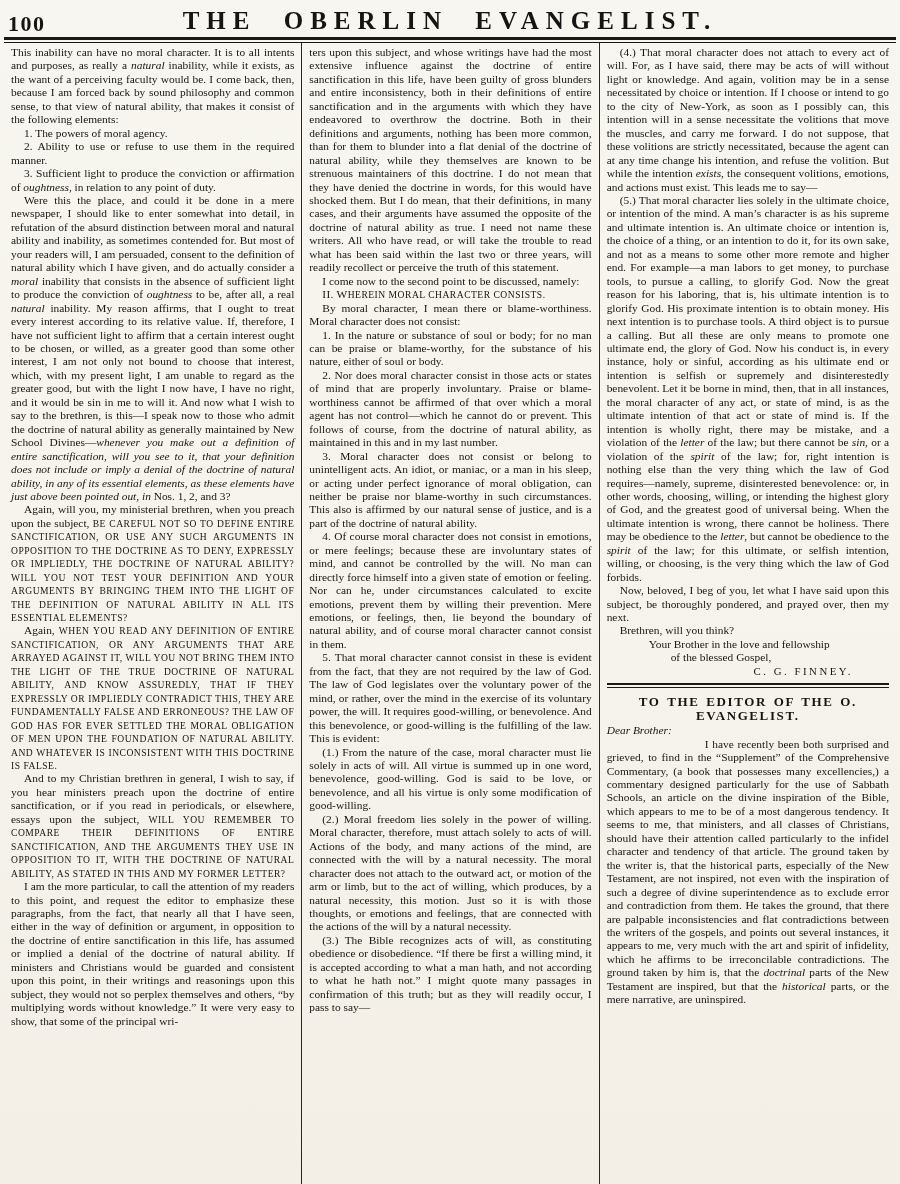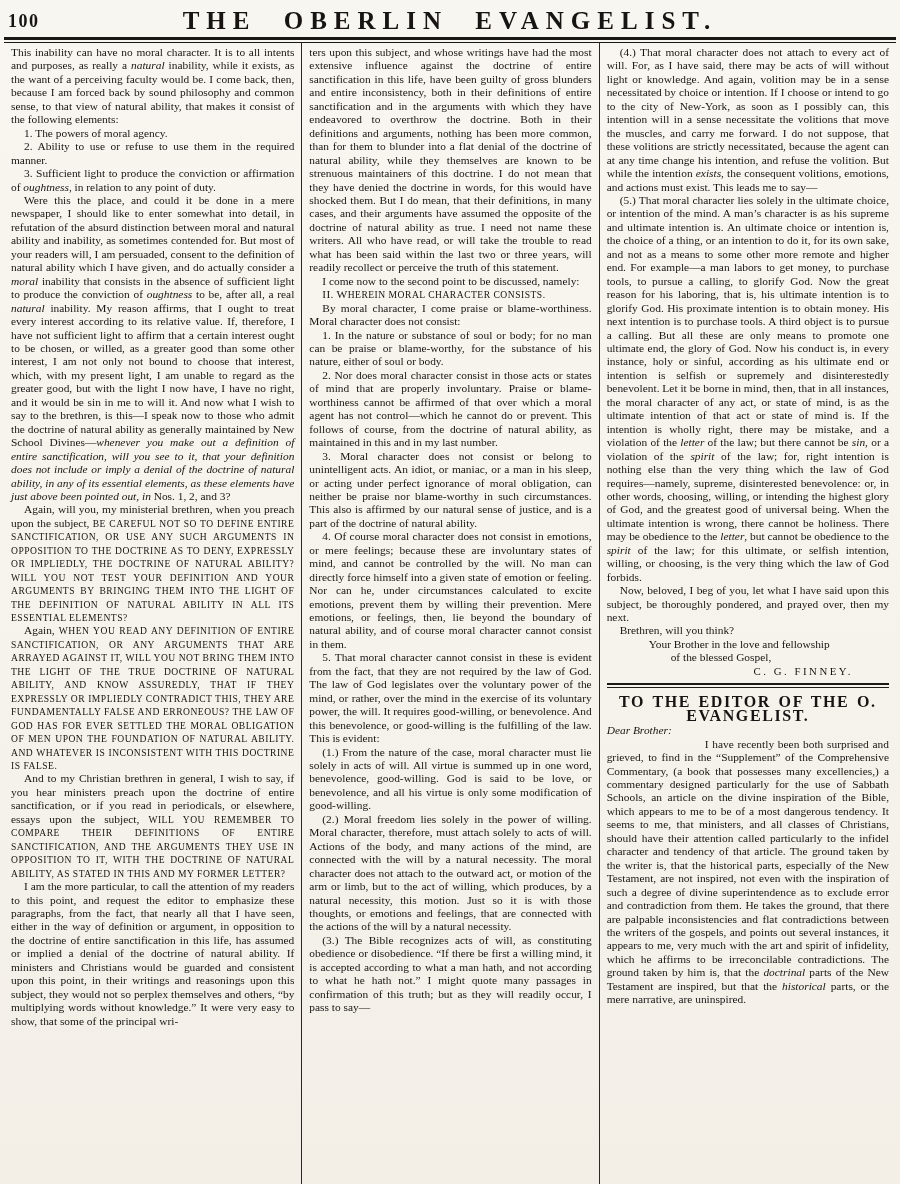--- a/index.html
+++ b/index.html
@@ -12,21 +12,21 @@
     position: relative;
     width: 900px; height: 1184px;
     background: linear-gradient(180deg, #f8f6f0 0%, #f6f3ec 55%, #f3efe7 100%);
     font-family: "Liberation Serif", "DejaVu Serif", serif;
     color: #171513;
     box-sizing: border-box;
   }
   .header { position: relative; height: 36px; }
   .page-number {
     position: absolute; left: 8px; top: 11px;
-    font-size: 18px; font-weight: bold; letter-spacing: 1.5px;
+    font-size: 22px; font-weight: bold; letter-spacing: 1.5px;
   }
   .masthead {
     text-align: center; padding-top: 7px;
     font-size: 25px; font-weight: bold;
     letter-spacing: 7px; word-spacing: 14px;
     white-space: nowrap;
   }
   .header-rule {
     height: 2px; margin: 1px 4px 0 4px;
     border-top: 3px solid #1b1916;
@@ -56,21 +56,21 @@
   .para.sig-name  { text-indent: 0; text-align: right; padding-right: 36px; }
   .para.sig-name .sc { letter-spacing: 2.5px; font-size: 0.95em; }
   .para.rule {
     height: 2px; margin: 5px 0 7px 0;
     border-top: 2px solid #1b1916;
     border-bottom: 1px solid #1b1916;
     text-indent: 0;
   }
   .para.section-head {
     text-indent: 0; text-align: center;
-    font-weight: bold; font-size: 16px;
+    font-weight: bold; font-size: 13px;
     letter-spacing: 1.6px; word-spacing: 2px;
     margin: 3px 0 2px 0;
   }
   .para.salutation { text-indent: 0; text-align: left; }
   .para.deep-indent { text-indent: 98px; }
   .sc { font-size: 0.84em; letter-spacing: 0.5px; }
   i { font-style: italic; }
 </style>
 </head>
 <body>
@@ -90,21 +90,21 @@
         <div class="para indent">Were this the place, and could it be done in a mere newspaper, I should like to enter somewhat into detail, in refutation of the absurd distinction between moral and natural ability and inability, as sometimes contended for.  But most of your readers will, I am persuaded, consent to the definition of natural ability which I have given, and do actually consider a <i>moral</i> inability that consists in the absence of sufficient light to produce the conviction of <i>oughtness</i> to be, after all, a real <i>natural</i> inability.  My reason affirms, that I ought to treat every interest according to its relative value.  If, therefore, I have not sufficient light to affirm that a certain interest ought to be chosen, or willed, as a greater good than some other interest, I am not only not bound to choose that interest, which, with my present light, I am unable to regard as the greater good, but with the light I now have, I have no right, and it would be sin in me to will it.  And now what I wish to say to the brethren, is this—I speak now to those who admit the doctrine of natural ability as generally maintained by New School Divines—<i>whenever you make out a definition of entire sanctification, will you see to it, that your definition does not include or imply a denial of the doctrine of natural ability, in any of its essential elements, as these elements have just above been pointed out, in</i> Nos. 1, 2, and 3?</div>
         <div class="para indent">Again, will you, my ministerial brethren, when you preach upon the subject, <span class="sc">BE CAREFUL NOT SO TO DEFINE ENTIRE SANCTIFICATION, OR USE ANY SUCH ARGUMENTS IN OPPOSITION TO THE DOCTRINE AS TO DENY, EXPRESSLY OR IMPLIEDLY, THE DOCTRINE OF NATURAL ABILITY?  WILL YOU NOT TEST YOUR DEFINITION AND YOUR ARGUMENTS BY BRINGING THEM INTO THE LIGHT OF THE DEFINITION OF NATURAL ABILITY IN ALL ITS ESSENTIAL ELEMENTS?</span></div>
         <div class="para indent">Again, <span class="sc">WHEN YOU READ ANY DEFINITION OF ENTIRE SANCTIFICATION, OR ANY ARGUMENTS THAT ARE ARRAYED AGAINST IT, WILL YOU NOT BRING THEM INTO THE LIGHT OF THE TRUE DOCTRINE OF NATURAL ABILITY, AND KNOW ASSUREDLY, THAT IF THEY EXPRESSLY OR IMPLIEDLY CONTRADICT THIS, THEY ARE FUNDAMENTALLY FALSE AND ERRONEOUS?  THE LAW OF GOD HAS FOR EVER SETTLED THE MORAL OBLIGATION OF MEN UPON THE FOUNDATION OF NATURAL ABILITY.  AND WHATEVER IS INCONSISTENT WITH THIS DOCTRINE IS FALSE.</span></div>
         <div class="para indent">And to my Christian brethren in general, I wish to say, if you hear ministers preach upon the doctrine of entire sanctification, or if you read in periodicals, or elsewhere, essays upon the subject, <span class="sc">WILL YOU REMEMBER TO COMPARE THEIR DEFINITIONS OF ENTIRE SANCTIFICATION, AND THE ARGUMENTS THEY USE IN OPPOSITION TO IT, WITH THE DOCTRINE OF NATURAL ABILITY, AS STATED IN THIS AND MY FORMER LETTER?</span></div>
         <div class="para indent">I am the more particular, to call the attention of my readers to this point, and request the editor to emphasize these paragraphs, from the fact, that nearly all that I have seen, either in the way of definition or argument, in opposition to the doctrine of entire sanctification in this life, has assumed or implied a denial of the doctrine of natural ability.  If ministers and Christians would be guarded and consistent upon this point, in their writings and reasonings upon this subject, they would not so perplex themselves and others, “by multiplying words without knowledge.”  It were very easy to show, that some of the principal wri-</div>
       </div>
     <div class="col">
         <div class="para noindent">ters upon this subject, and whose writings have had the most extensive influence against the doctrine of entire sanctification in this life, have been guilty of gross blunders and entire inconsistency, both in their definitions of entire sanctification and in the arguments with which they have endeavored to overthrow the doctrine.  Both in their definitions and arguments, nothing has been more common, than for them to blunder into a flat denial of the doctrine of natural ability, while they themselves are known to be strenuous maintainers of this doctrine.  I do not mean that they have denied the doctrine in words, for this would have shocked them.  But I do mean, that their definitions, in many cases, and their arguments have assumed the opposite of the doctrine of natural ability as true.  I need not name these writers.  All who have read, or will take the trouble to read what has been said within the last two or three years, will readily recollect or perceive the truth of this statement.</div>
         <div class="para indent">I come now to the second point to be discussed, namely:</div>
         <div class="para indent head">II.  W<span class="sc">HEREIN MORAL CHARACTER CONSISTS.</span></div>
-        <div class="para indent">By moral character, I come praise or blame-worthiness.  Moral character does not consist:</div>
+        <div class="para indent">By moral character, I mean there or blame-worthiness.  Moral character does not consist:</div>
         <div class="para indent">1.  In the nature or substance of soul or body; for no man can be praise or blame-worthy, for the substance of his nature, either of soul or body.</div>
         <div class="para indent">2.  Nor does moral character consist in those acts or states of mind that are properly involuntary.  Praise or blame-worthiness cannot be affirmed of that over which a moral agent has not control—which he cannot do or prevent.  This follows of course, from the doctrine of natural ability, as maintained in this and in my last number.</div>
         <div class="para indent">3.  Moral character does not consist or belong to unintelligent acts.  An idiot, or maniac, or a man in his sleep, or acting under perfect ignorance of moral obligation, can neither be praise nor blame-worthy in such circumstances.  This also is affirmed by our natural sense of justice, and is a part of the doctrine of natural ability.</div>
         <div class="para indent">4.  Of course moral character does not consist in emotions, or mere feelings; because these are involuntary states of mind, and cannot be controlled by the will.  No man can directly force himself into a given state of emotion or feeling.  Nor can he, under circumstances calculated to excite emotions, prevent them by willing their prevention.  Mere emotions, or feelings, then, lie beyond the boundary of natural ability, and of course moral character cannot consist in them.</div>
         <div class="para indent">5.  That moral character cannot consist in these is evident from the fact, that they are not required by the law of God.  The law of God legislates over the voluntary power of the mind, or rather, over the mind in the exercise of its voluntary power, the will.  It requires good-willing, or benevolence.  And this benevolence, or good-willing is the fulfilling of the law.  This is evident:</div>
         <div class="para indent">(1.)  From the nature of the case, moral character must lie solely in acts of will.  All virtue is summed up in one word, benevolence, good-willing.  God is said to be love, or benevolence, and all his virtue is only some modification of good-willing.</div>
         <div class="para indent">(2.)  Moral freedom lies solely in the power of willing.  Moral character, therefore, must attach solely to acts of will.  Actions of the body, and many actions of the mind, are connected with the will by a natural necessity.  The moral character does not attach to the outward act, or motion of the arm or limb, but to the act of willing, which produces, by a natural necessity, this motion.  Just so it is with those thoughts, or emotions and feelings, that are connected with the actions of the will by a natural necessity.</div>
         <div class="para indent">(3.)  The Bible recognizes acts of will, as constituting obedience or disobedience.  “If there be first a willing mind, it is accepted according to what a man hath, and not according to what he hath not.”  I might quote many passages in confirmation of this truth; but as they will readily occur, I pass to say—</div>
       </div>
     <div class="col">

